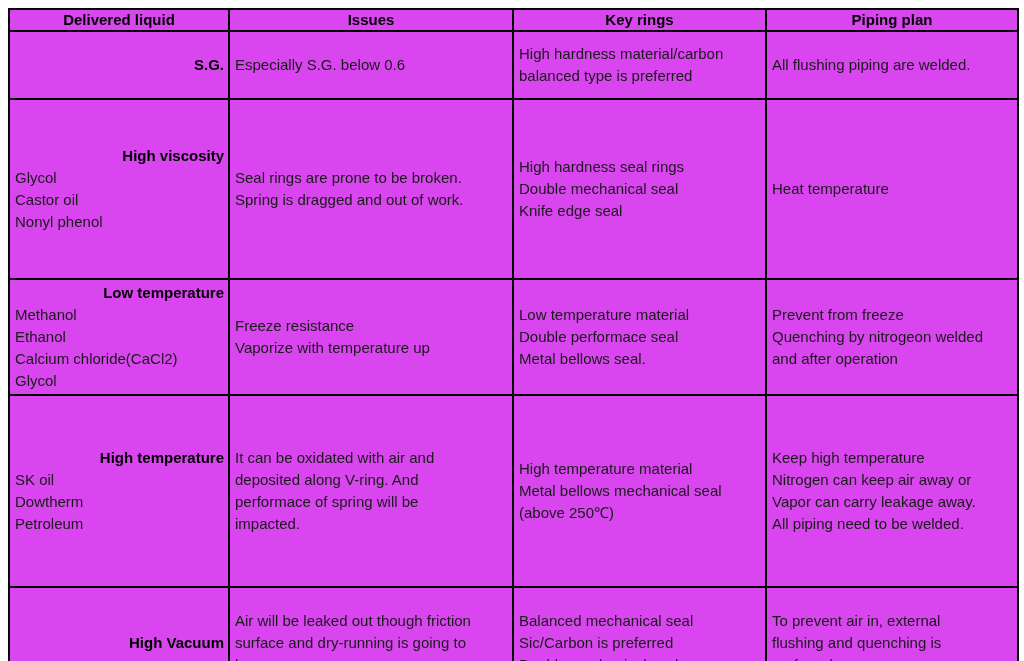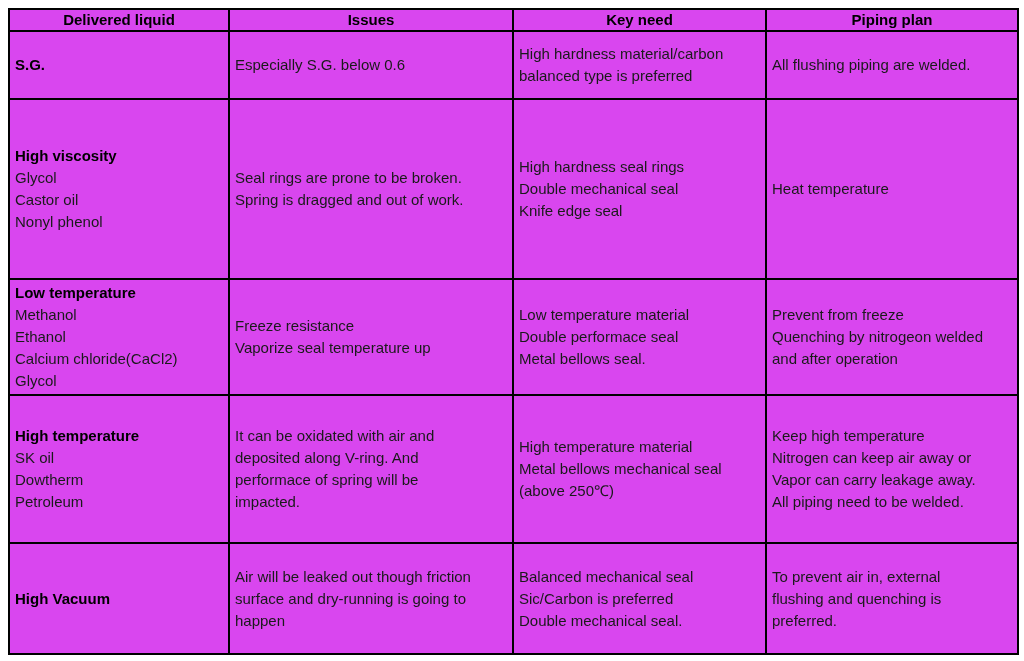--- a/index.html
+++ b/index.html
@@ -30,46 +30,47 @@
     font-weight: bold;
     text-align: center;
     color: #000000;
     padding: 1px 2px;
     line-height: 18px;
   }
   td .cat {
     font-weight: bold;
     color: #000000;
     white-space: pre-line;
+    text-align: right;
   }
   td .lines {
     white-space: pre-line;
   }
   tr.r-header { height: 22px; }
   tr.r-sg { height: 68px; }
   tr.r-viscosity { height: 180px; }
   tr.r-lowtemp { height: 112px; }
-  tr.r-hightemp { height: 148px; }
+  tr.r-hightemp { height: 192px; }
   tr.r-vacuum { height: 111px; }
 </style>
 </head>
 <body>
 
 <table class="spec">
   <colgroup>
     <col style="width:220px">
     <col style="width:284px">
     <col style="width:253px">
     <col style="width:252px">
   </colgroup>
   <tbody>
       <tr class="r-header">
     <th>Delivered liquid</th>
     <th>Issues</th>
-    <th>Key need</th>
+    <th>Key rings</th>
     <th>Piping plan</th>
   </tr>
 
   <tr class="r-sg">
     <td>
       <div class="cat">S.G.</div>
       <div class="lines"></div>
     </td>
     <td>
       <div class="lines">Especially S.G. below 0.6</div>
@@ -107,21 +108,21 @@
   <tr class="r-lowtemp">
     <td>
       <div class="cat">Low temperature</div>
       <div class="lines">Methanol
 Ethanol
 Calcium chloride(CaCl2)
 Glycol</div>
     </td>
     <td>
       <div class="lines">Freeze resistance
-Vaporize seal temperature up</div>
+Vaporize with temperature up</div>
     </td>
     <td>
       <div class="lines">Low temperature material
 Double performace seal
 Metal bellows seal.</div>
     </td>
     <td>
       <div class="lines">Prevent from freeze
 Quenching by nitrogeon welded
 and after operation</div>

